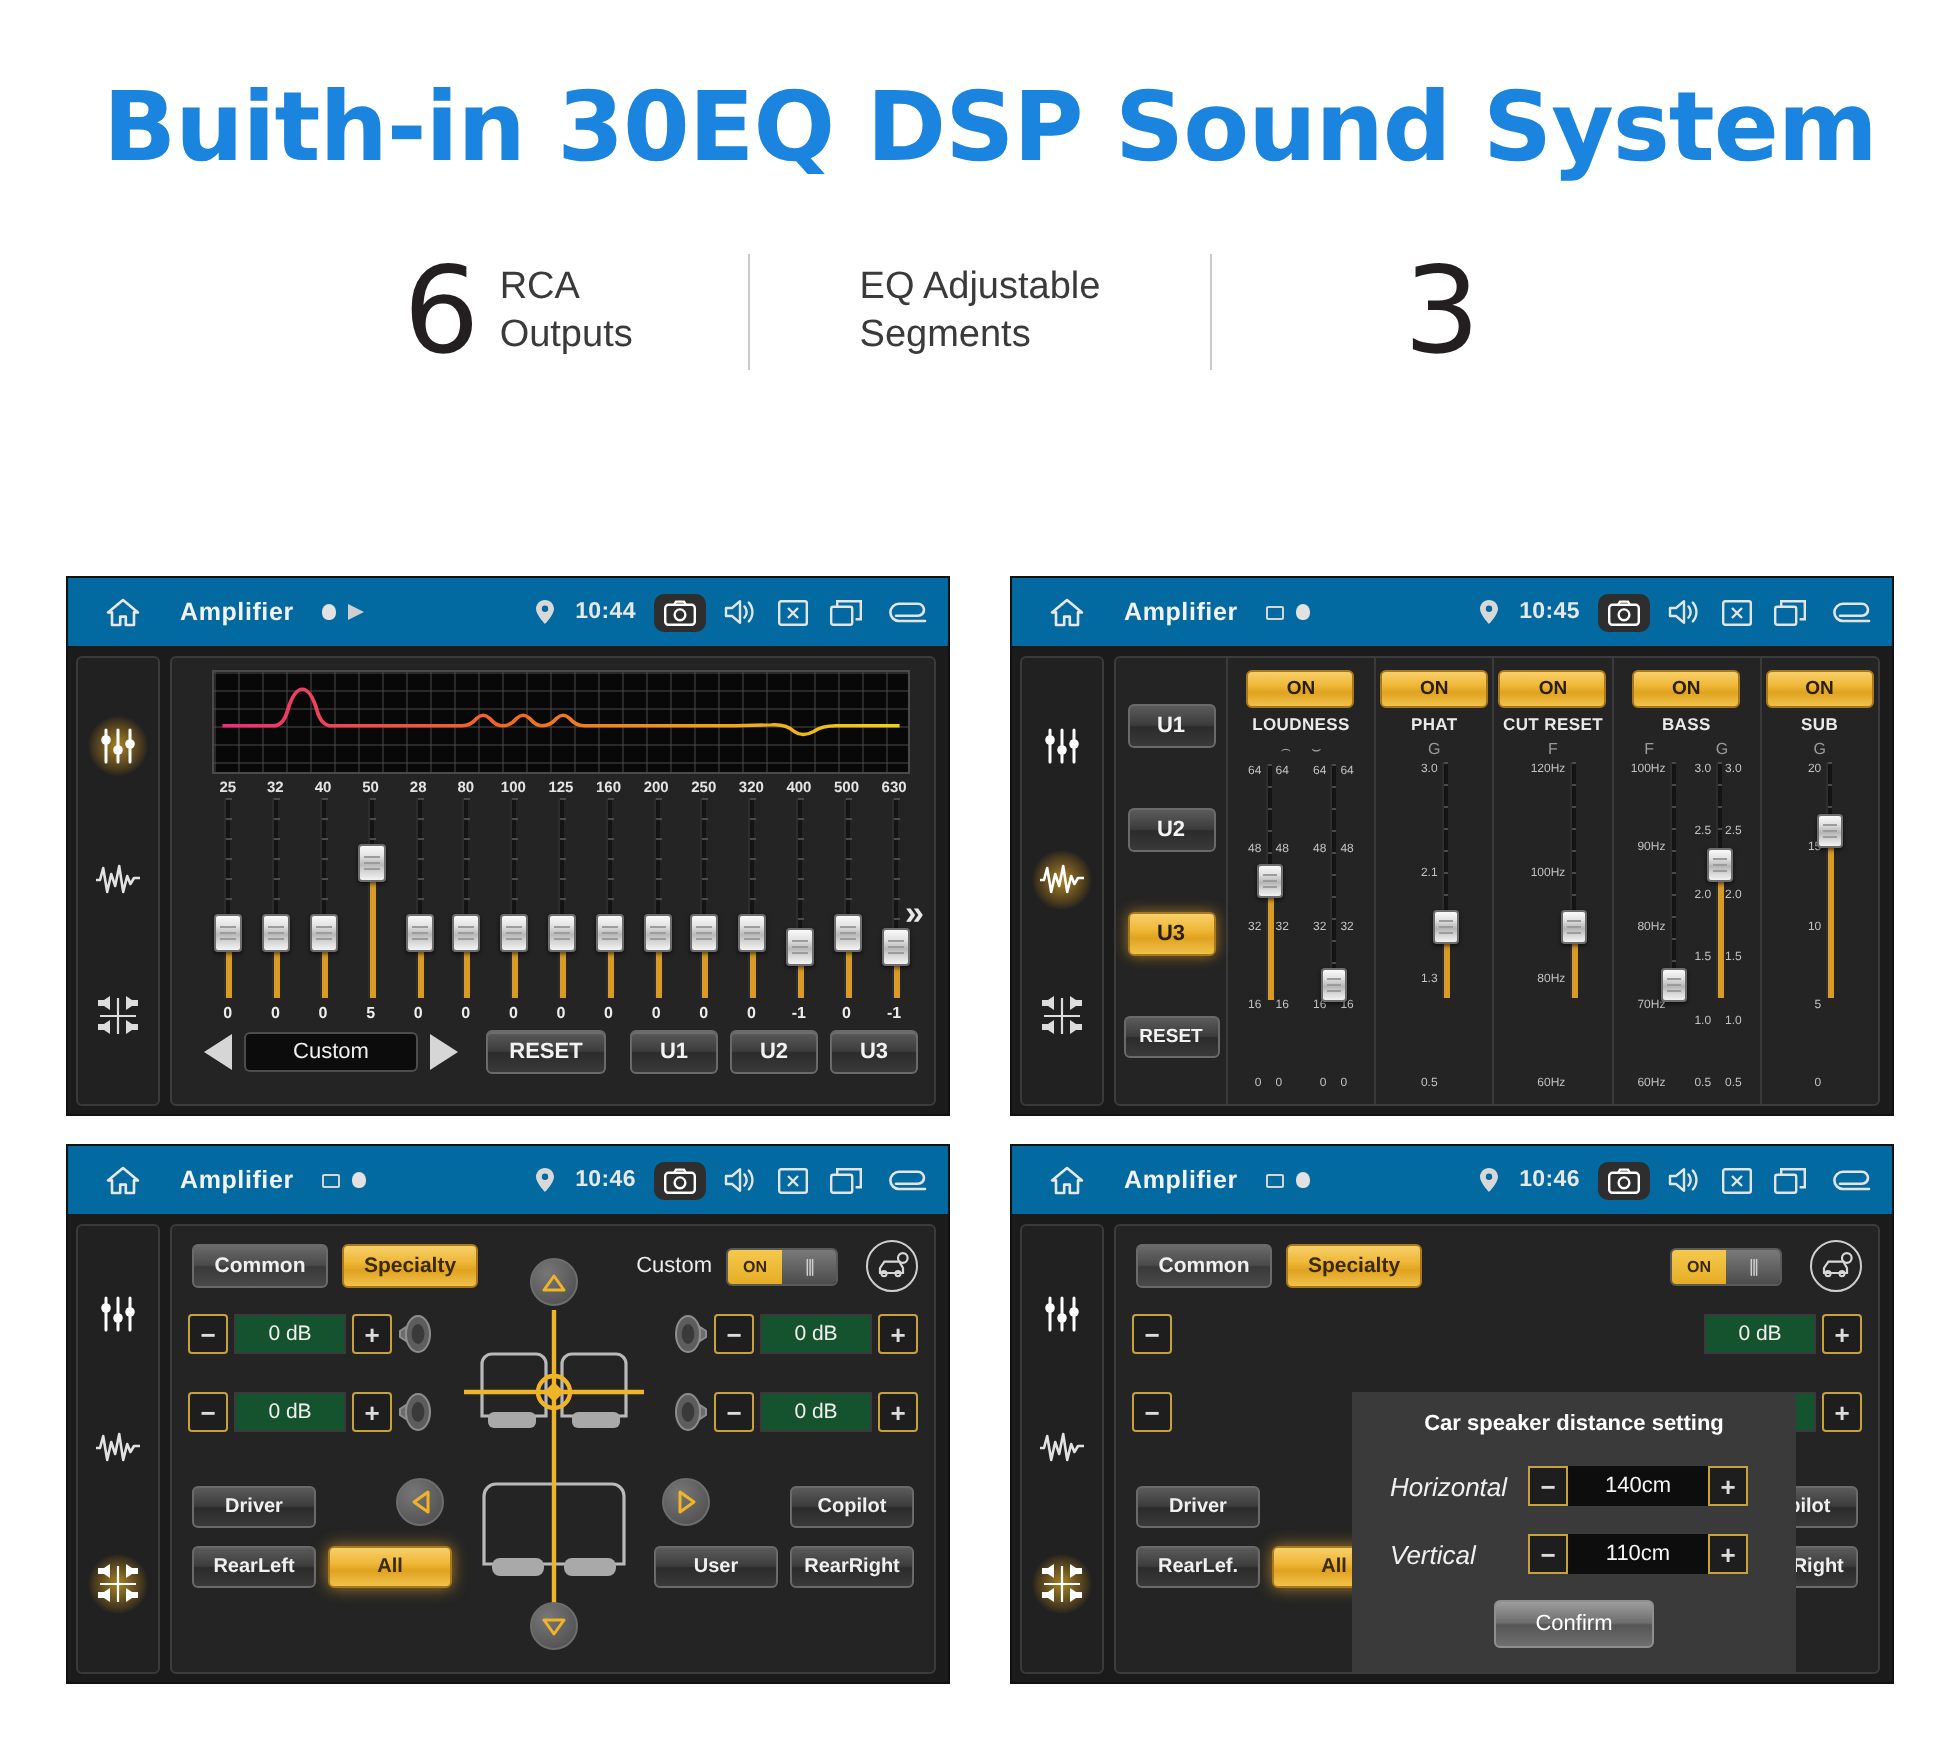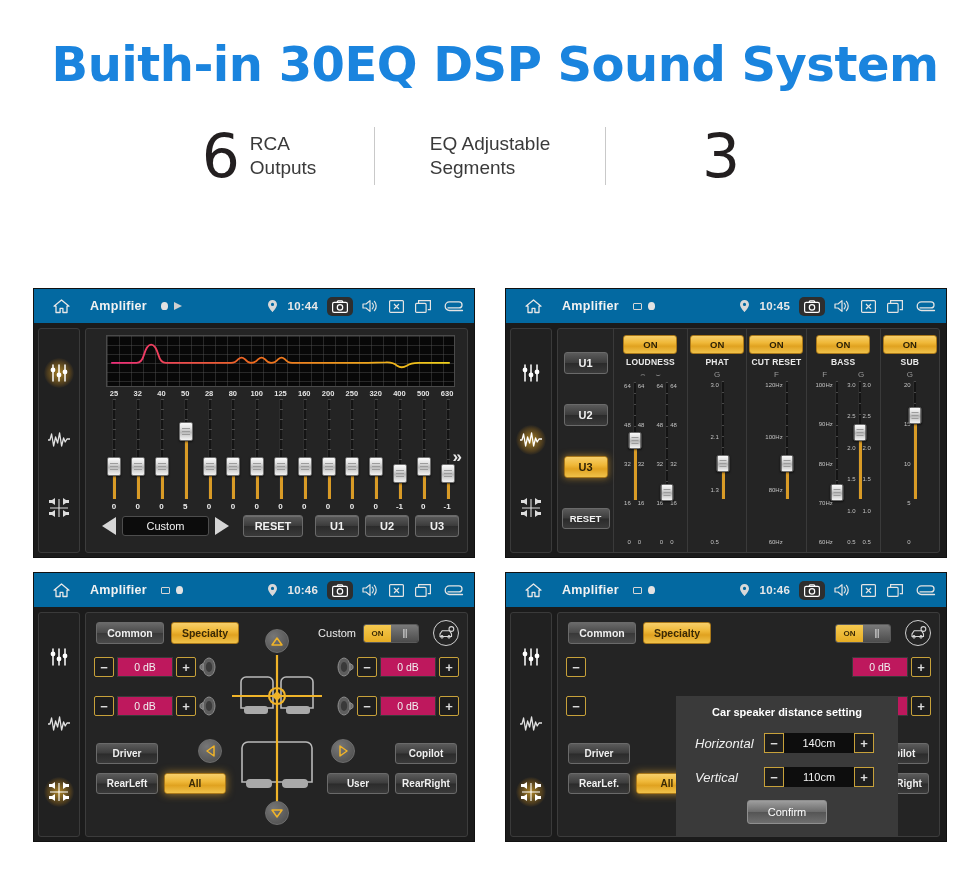--- a/index.html
+++ b/index.html
@@ -285,21 +285,21 @@
     display:flex;align-items:center;justify-content:center; margin-left:7px;
   }
   .p3-main { position:relative; height:180px; margin-top:5px; }
   .db-ctl { display:flex; align-items:center; gap:3px; }
   .pm {
     width:20px;height:20px;border:1.5px solid #c7a13a;border-radius:2px;
     background:#1e1e1e; color:#dcdcdc; font-size:13px; font-weight:bold;
     display:flex;align-items:center;justify-content:center;
   }
   .dbval {
-    width:56px; height:20px; background:#be185d; border:1px solid #3a3a3a;
+    width:56px; height:20px; background:#14532d; border:1px solid #3a3a3a;
     color:#f0f0f0; font-size:10.5px; display:flex; align-items:center; justify-content:center;
   }
   .spk { width:17px;height:20px; }
   .pillbtn {
     background:linear-gradient(180deg,#5b5b5b 0%,#3c3c3c 48%,#2b2b2b 52%,#3a3a3a 100%);
     border:1px solid #6a6a6a; border-radius:3px;
     color:#f0f0f0; font-size:10px; font-weight:bold;
     padding:4px 0; width:62px; text-align:center;
   }
   .pillbtn.sel {

